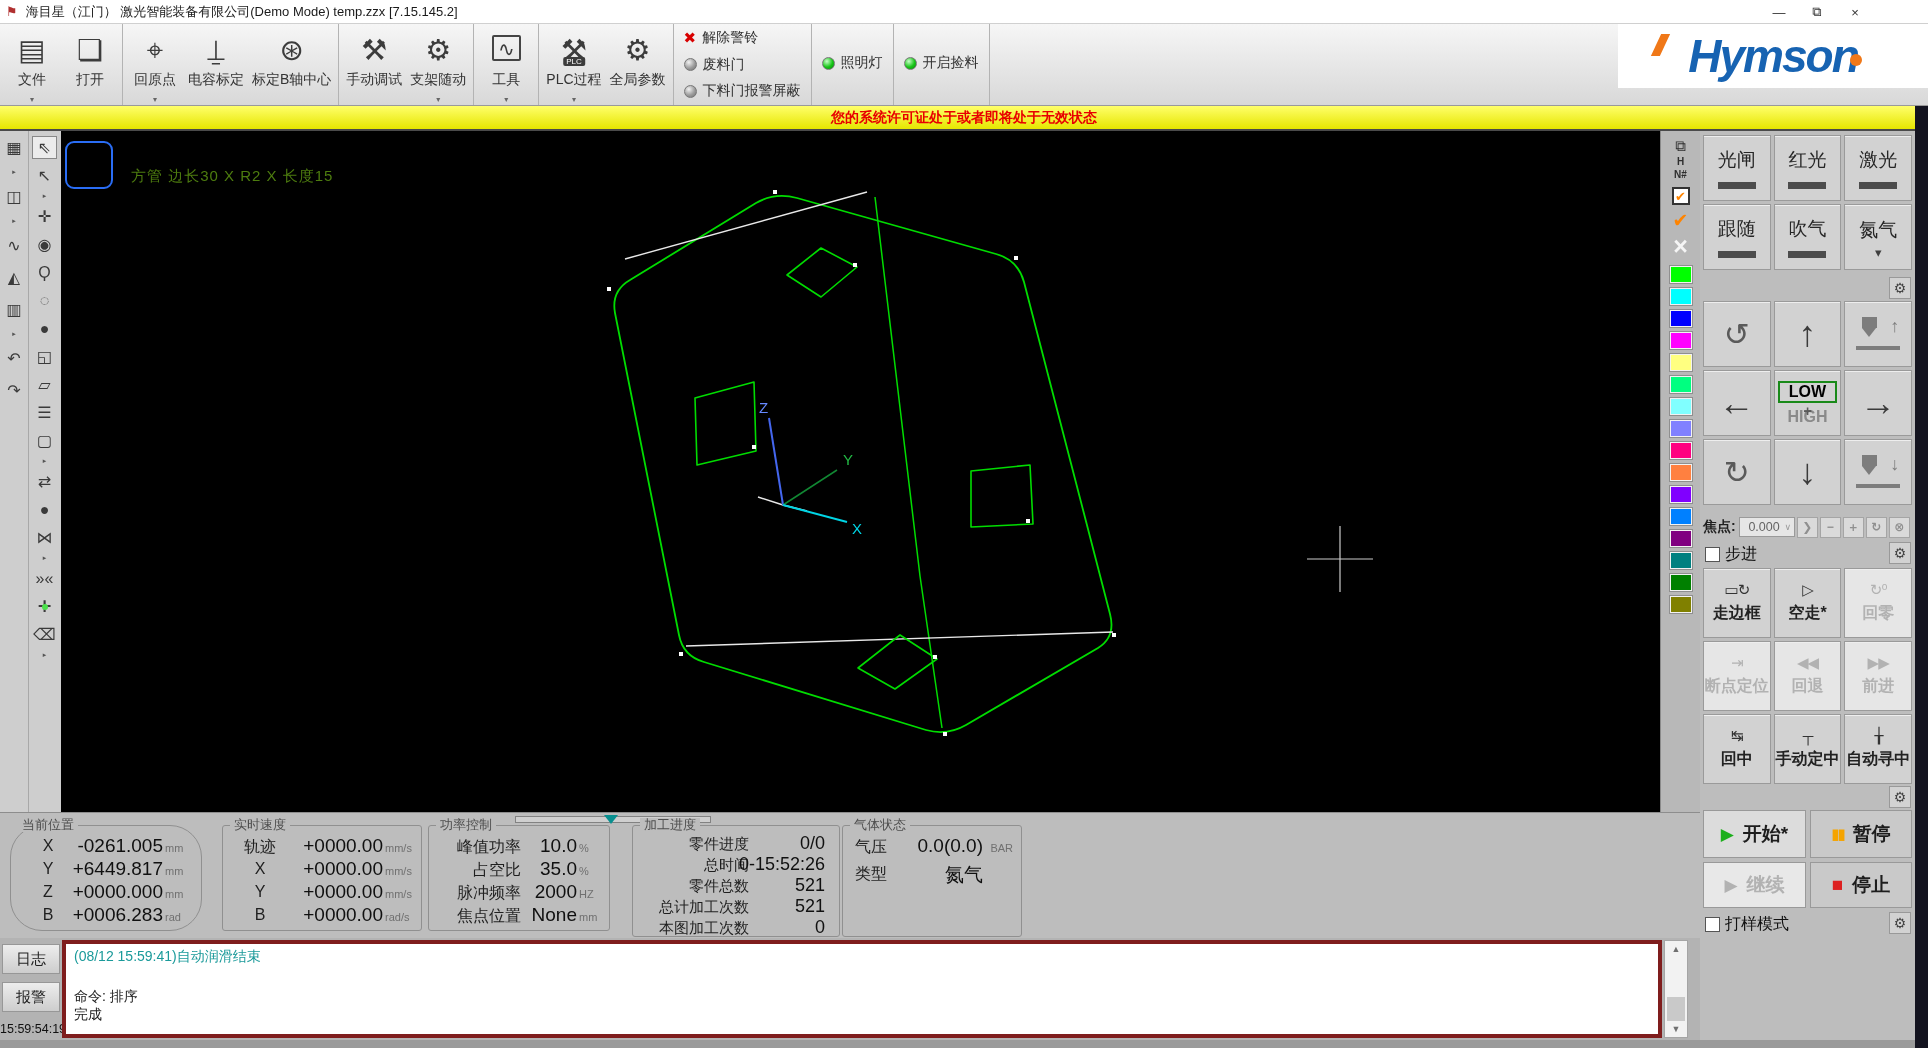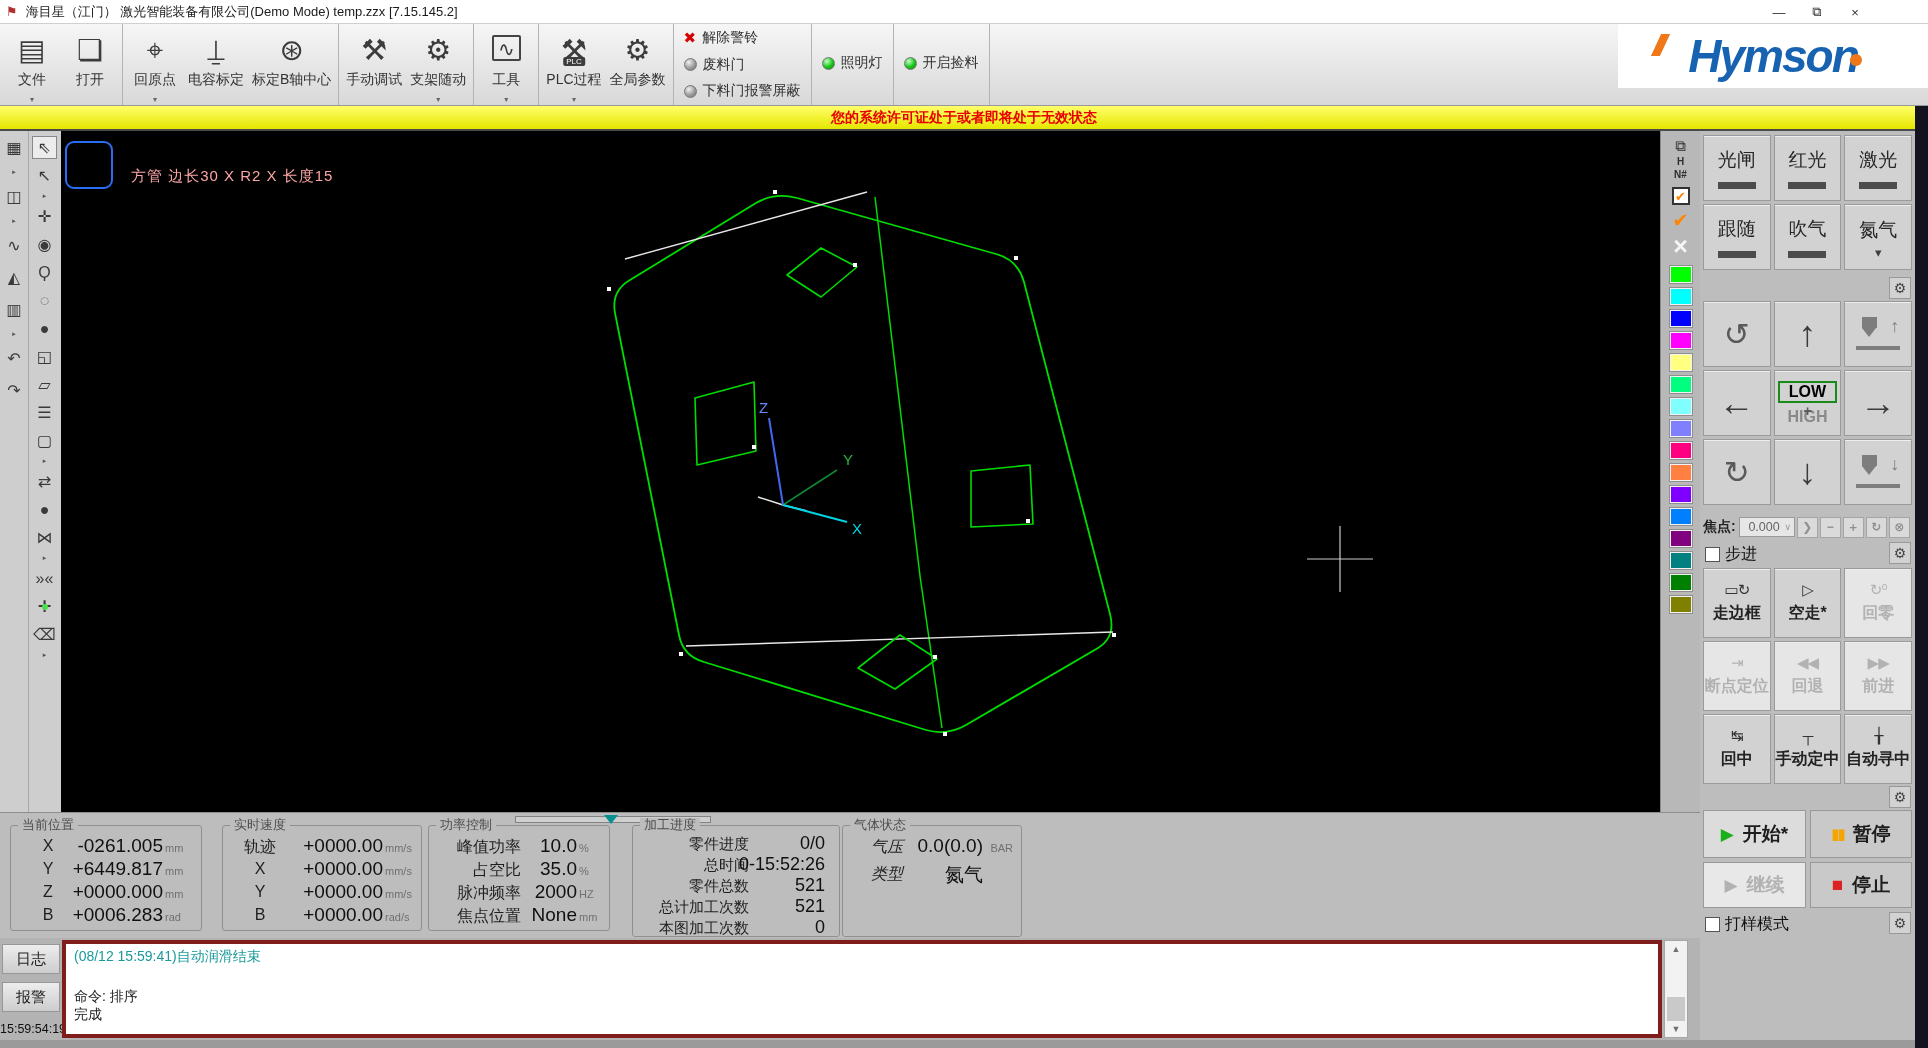--- a/index.html
+++ b/index.html
@@ -61,21 +61,21 @@
   .lt-ic { font-size:16px; color:#3a3a3a; line-height:1; }
   .lt-caret { font-size:7px; color:#555; height:8px; line-height:8px; }
   .dotwrap { position:relative; }
   .dotg { position:absolute; left:50%; top:50%; width:6px; height:6px; margin:-3px 0 0 -3px;
     border-radius:50%; background:#4be04b; }
 
   
   .canvas { position:absolute; left:61px; top:131px; width:1599px; height:681px; background:#000; }
   .blue-box { position:absolute; left:4px; top:10px; width:48px; height:48px;
     border:2px solid #2a6df5; border-radius:9px; }
-  .part-label { position:absolute; left:70px; top:36px; color:#fca5a5; font-size:15px; letter-spacing:1px; }
+  .part-label { position:absolute; left:70px; top:36px; color:#4d7c0f; font-size:15px; letter-spacing:1px; }
   svg.wire { position:absolute; left:0; top:0; }
 
   
   .right-strip { position:absolute; left:1660px; top:131px; width:40px; height:807px; background:#b8b8b8;
     border-left:1px solid #8a8a8a; display:flex; flex-direction:column; align-items:center; }
   .rs-ic { color:#2e2e2e; font-size:15px; height:18px; line-height:18px; }
   .rs-ic.small { font-size:10px; font-weight:bold; height:13px; line-height:13px; }
   .rs-cbx { width:18px; height:18px; background:#fff; border:2px solid #333; margin-top:6px;
     display:flex; align-items:center; justify-content:center; font-size:13px; color:#ff8400; font-weight:bold; }
   .rs-check { color:#ff8400; font-size:19px; font-weight:bold; height:24px; margin-top:4px; }
@@ -143,36 +143,36 @@
     border:1px solid #828282; }
   .prog-marker { position:absolute; left:604px; top:2px; width:0; height:0;
     border-left:7px solid transparent; border-right:7px solid transparent; border-top:9px solid #089090; }
   .gbox { position:absolute; top:12px; border:1px solid #909090; border-radius:3px; }
   .gtitle { position:absolute; top:-8px; left:7px; font-size:13px; color:#4e4e4e; background:#bdbdbd;
     padding:0 4px; line-height:14px; }
   .grow { position:relative; height:23px; }
   .glabel { position:absolute; font-size:16px; color:#1f1f1f; top:2px; }
   .gvalue { position:absolute; font-size:19px; color:#101010; top:0; }
   .gunit { position:absolute; font-size:11px; color:#707070; top:7px; }
-  .g-pos { left:10px;  width:192px; height:106px; padding-top:9px; }
+  .g-pos { left:10px;  width:192px; height:106px; padding-top:9px;border-radius:32px; }
   .g-spd { left:222px; width:200px; height:106px; padding-top:9px; }
   .g-pwr { left:428px; width:182px; height:106px; padding-top:9px; }
   .g-prg { left:632px; width:208px; height:112px; padding-top:7px; }
   .g-gas { left:842px; width:180px; height:112px; padding-top:9px; }
   .g-pos .glabel,.g-spd .glabel { left:0; width:74px; text-align:center; }
   .g-pos .gvalue,.g-spd .gvalue { right:38px; }
   .g-pos .gunit,.g-spd .gunit { right:6px; width:30px; }
   .g-pwr .glabel { left:0; width:92px; text-align:right; }
   .g-pwr .gvalue { right:32px; }
   .g-pwr .gunit { right:6px; width:24px; }
   .g-prg .grow { height:21px; }
   .g-prg .glabel { left:0; width:116px; text-align:right; font-size:15px; top:2px; }
   .g-prg .gvalue { right:14px; font-size:18px; }
   .g-gas .grow { height:27px; }
-  .g-gas .glabel { left:28px;font-style:italic; }
+  .g-gas .glabel { left:12px; }
   .g-gas .gvalue { right:38px; }
   .g-gas .gunit { right:8px; }
 
   
   .log-bar { position:absolute; left:0; top:938px; width:1700px; height:102px; background:#b3b3b3; }
   .log-tab { position:absolute; left:2px; width:58px; height:30px; background:linear-gradient(#ededed,#cdcdcd);
     border:1px solid #979797; display:flex; align-items:center; justify-content:center;
     font-size:15px; color:#222; }
   .log-ts { position:absolute; left:0; top:84px; width:62px; text-align:center; font-size:12.5px; color:#101010; }
   .log-content { position:absolute; left:62px; top:2px; width:1600px; height:98px; background:#fff;

